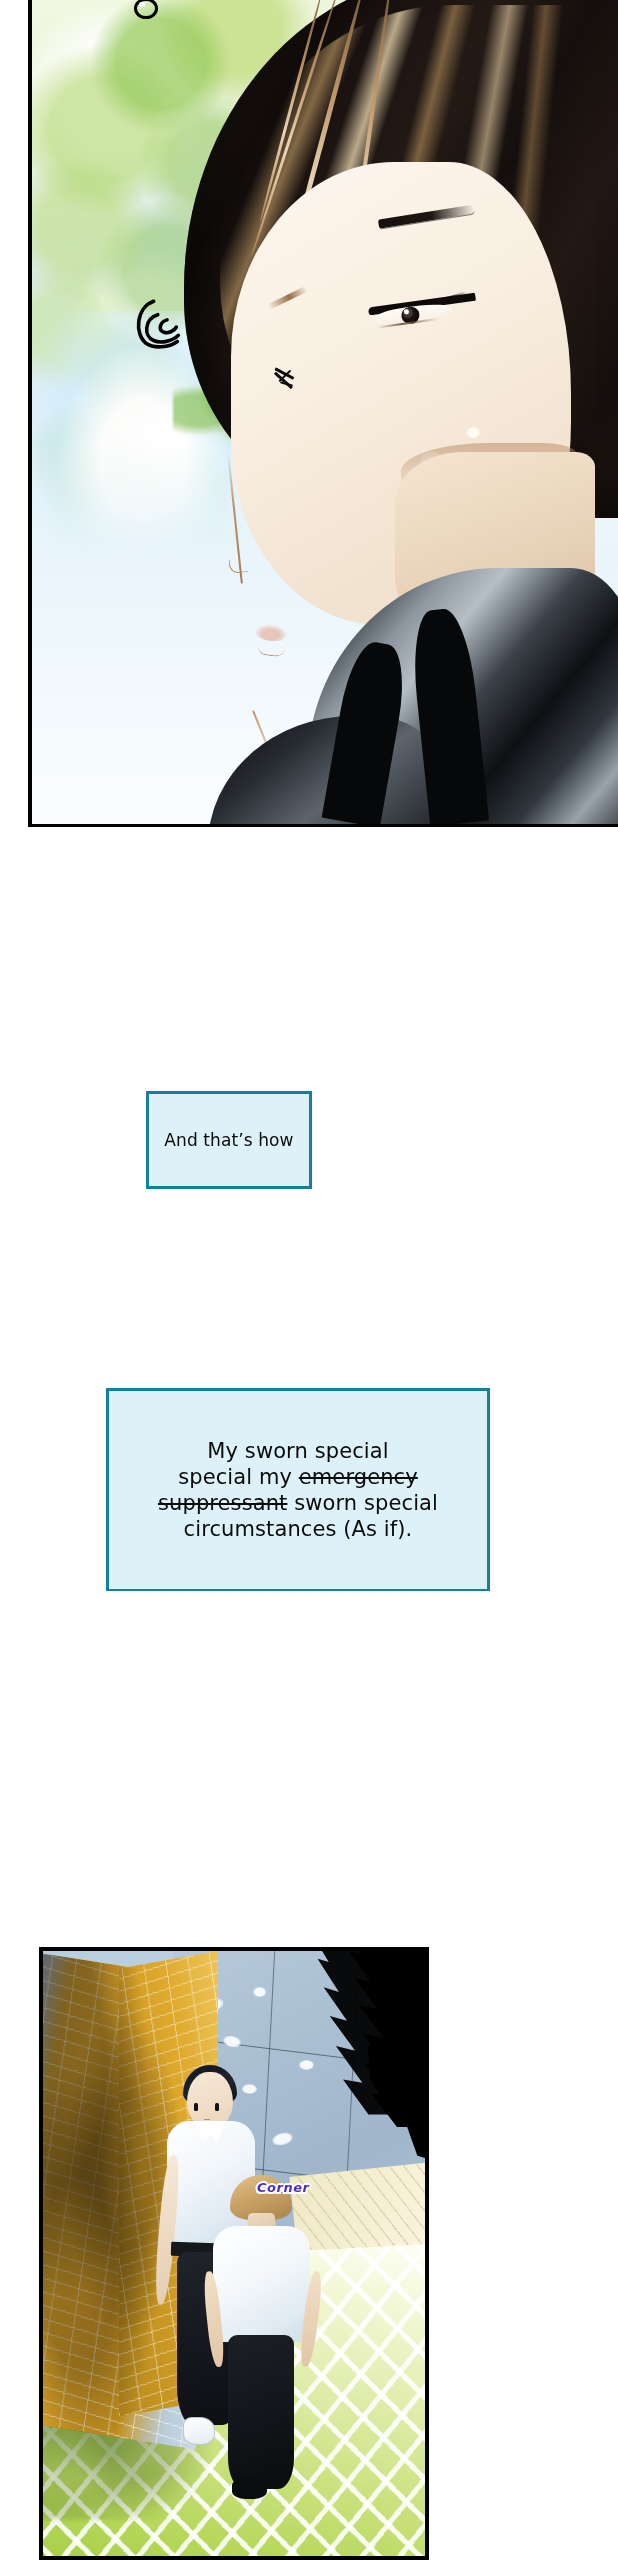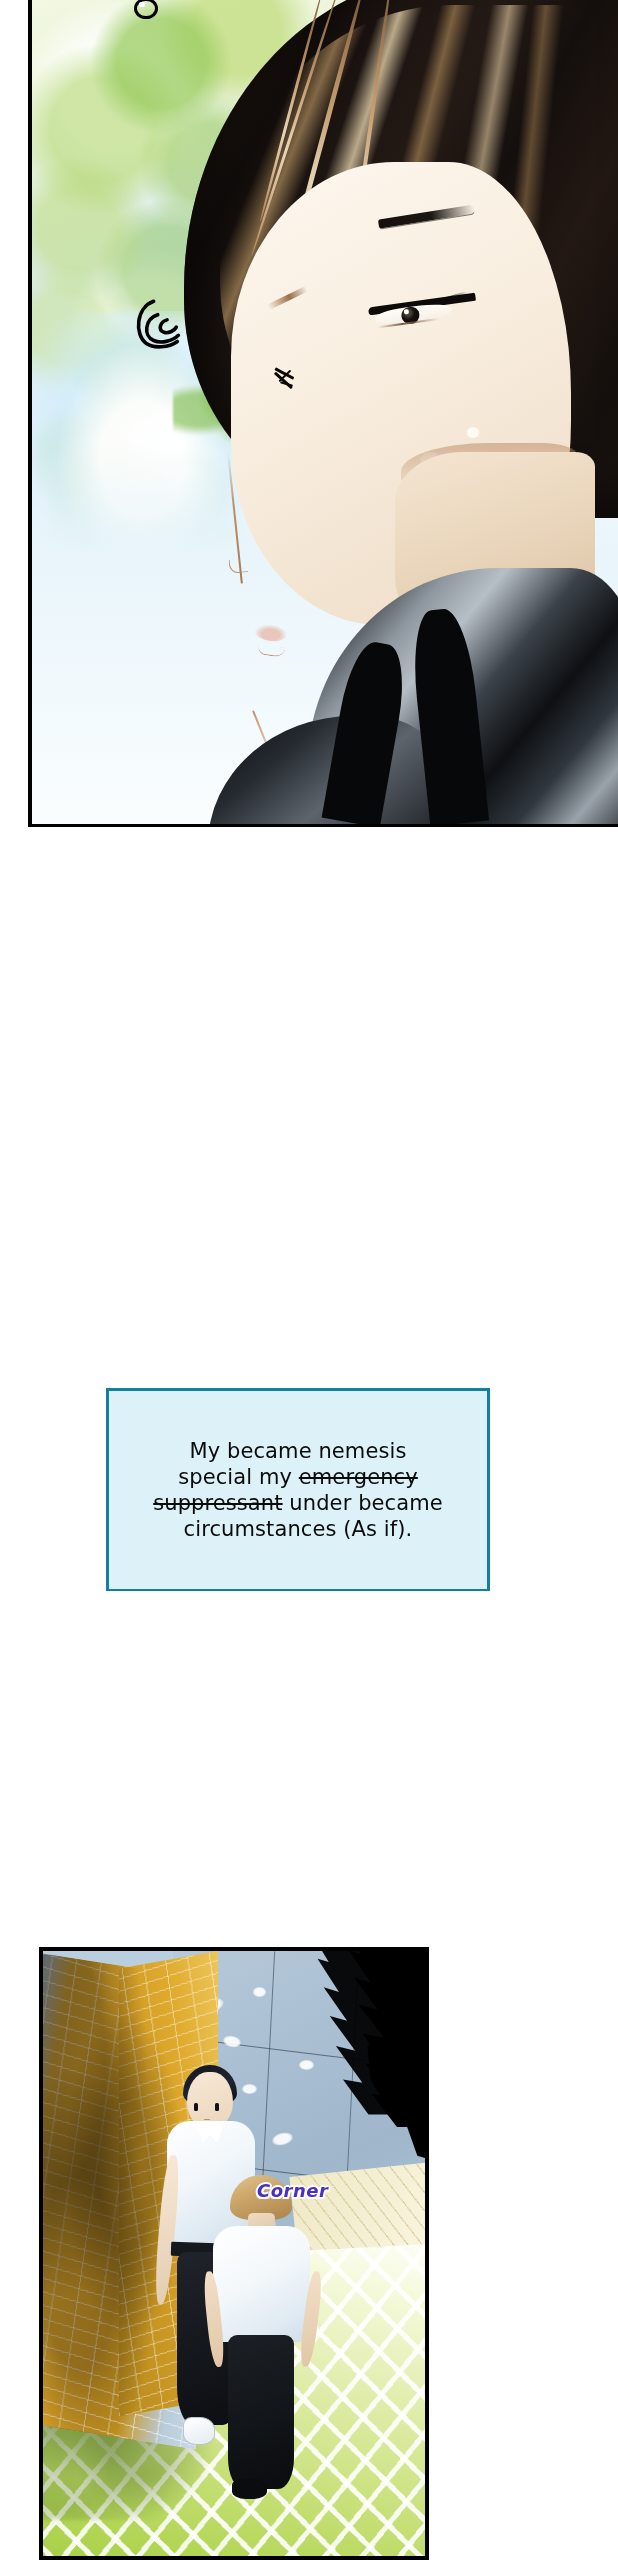--- a/index.html
+++ b/index.html
@@ -549,21 +549,21 @@
   }
 
   
   .sfx-corner{
     position:absolute;
     left: 214px;
     top: 229px;
     font-family: "DejaVu Sans", sans-serif;
     font-weight: 700;
     font-style: italic;
-    font-size: 18px;
+    font-size: 13px;
     color: #4b2fc4;
     letter-spacing: 0.5px;
     text-shadow:
       -1.5px -1.5px 0 #ffffff,  1.5px -1.5px 0 #ffffff,
       -1.5px  1.5px 0 #ffffff,  1.5px  1.5px 0 #ffffff,
       -2.1px  0   0 #ffffff,  2.1px  0   0 #ffffff,
        0   -2.1px 0 #ffffff,  0    2.1px 0 #ffffff;
     z-index: 8;
     white-space: nowrap;
   }
@@ -639,28 +639,31 @@
       <svg viewBox="0 0 130 110" width="67" height="57" aria-hidden="true">
         <path d="M40 10 C6 22, 2 74, 26 92 C40 102, 70 100, 86 88" fill="none" stroke="#000" stroke-width="7" stroke-linecap="round"></path>
         <path d="M48 36 C22 44, 20 78, 40 86 C54 92, 76 88, 88 76" fill="none" stroke="#000" stroke-width="7" stroke-linecap="round"></path>
         <path d="M66 46 C52 50, 48 66, 60 70 C68 73, 80 68, 84 60" fill="none" stroke="#000" stroke-width="7" stroke-linecap="round"></path>
       </svg>
     </div>
   </div>
 
   <div class="gutter g1"></div>
 
+  <div class="caption-box caption-1">
+    <span>And that’s how</span>
+  </div>
 
   <div class="gutter g2"></div>
 
   <div class="caption-box caption-2">
     <span>
-      <span>My became nemesis</span><br>
+      <span>My sworn special</span><br>
       <span>special my </span><span class="strike">emergency</span><br>
-      <span class="strike">suppressant</span><span> under became</span><br>
+      <span class="strike">suppressant</span><span> sworn special</span><br>
       <span>circumstances (As if).</span>
     </span>
   </div>
 
   <div class="gutter g3"></div>
 
   <div class="panel-bottom">
     <div class="p2">
 
       <div class="wall-concrete"></div>

